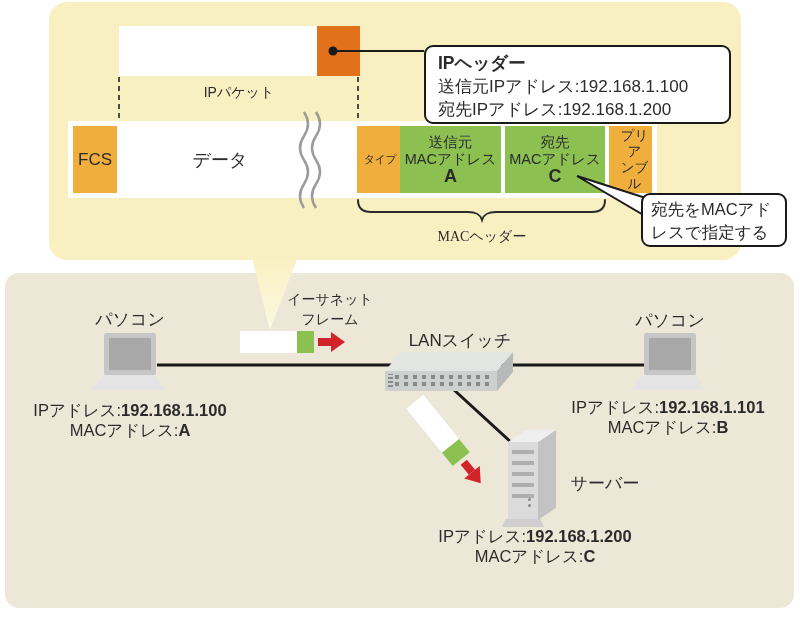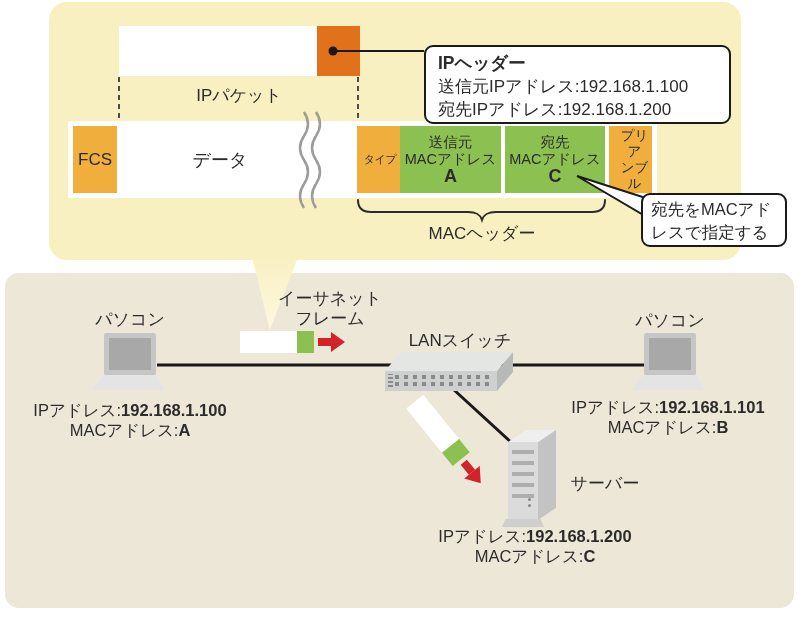--- a/index.html
+++ b/index.html
@@ -11,35 +11,35 @@
   .panel-bottom { left:5px; top:273px; width:789px; height:335px; background:var(--beige,#ede7d8); border-radius:14px; }
   .funnel { left:251px; top:257px; width:47px; height:73px;
             background:linear-gradient(to bottom, var(--cream,#f9f0c2), #fdf8e0);
             clip-path:polygon(2% 0, 100% 0, 40% 100%); }
   .white-bar { left:119px; top:26px; width:198px; height:50px; background:#fff; }
   .orange-box { left:317px; top:26px; width:43px; height:50px; background:var(--orange,#e2711b); }
   .callout { background:#fff; border:2px solid #1a1a1a; border-radius:9px; }
   .callout1 { left:424px; top:27px; width:307px; height:79px; padding:5px 12px; font-size:17px; line-height:23px;margin-top:18px; }
   .callout1 .t { font-weight:bold; font-size:17.5px; }
   .callout2 { left:641px; top:193px; width:146px; height:54px; padding:3px 8px; font-size:16.5px; line-height:23px; text-align:left; }
-  .lbl { font-size:17px; text-align:center; white-space:nowrap; }
+  .lbl { font-size:14px; text-align:center; white-space:nowrap; }
   .strip-outer { left:68px; top:121px; width:589px; height:77px; background:#fff; border-radius:2px; }
   .seg { display:flex; align-items:center; justify-content:center; text-align:center; top:126px; height:67px; }
   .amber { background:var(--amber,#f0ae3c); }
   .green { background:var(--green,#8cc152); }
   .seg-fcs { left:73px; width:44px; font-size:17px; }
   .seg-data { left:150px; width:140px; font-size:18px; background:transparent; }
   .seg-type { left:357px; width:46px; font-size:11px; letter-spacing:-0.5px; }
   .seg-mac { font-size:14.5px; line-height:17px; }
   .seg-mac .v { font-size:18px; font-weight:bold; }
   .seg-src { left:400px; width:101px; }
   .seg-dst { left:505px; width:100px; }
   .seg-pre { left:609px; width:43px; font-size:13.5px; line-height:16px;padding-left:8px; }
   .ip-packet-lbl { left:139px; top:84px; width:200px; }
-  .mac-header-lbl { left:382px; top:222px; width:200px; }
+  .mac-header-lbl { left:382px; top:228px; width:200px;font-family:Liberation Serif, serif; }
   .devlbl { font-size:17px; }
   .addr { font-size:16.5px; line-height:20px; text-align:center; white-space:nowrap; }
   .addr b { font-weight:bold; }
   
   .lt-screen { width:52px; height:42px; background:#c6c6c6; padding:5px; border-radius:2px; }
   .lt-screen .scr { width:100%; height:100%; background:#a8a8a8; }
   .lt-base { width:74px; height:15px; background:#e4e4e4; clip-path:polygon(15% 0, 87% 0, 98% 100%, 0 100%); }
   
   .sw-top { left:385px; top:352px; width:128px; height:19px; background:#e4e6e4;
             clip-path:polygon(0 100%, 87.5% 100%, 100% 0, 12.5% 0); }

